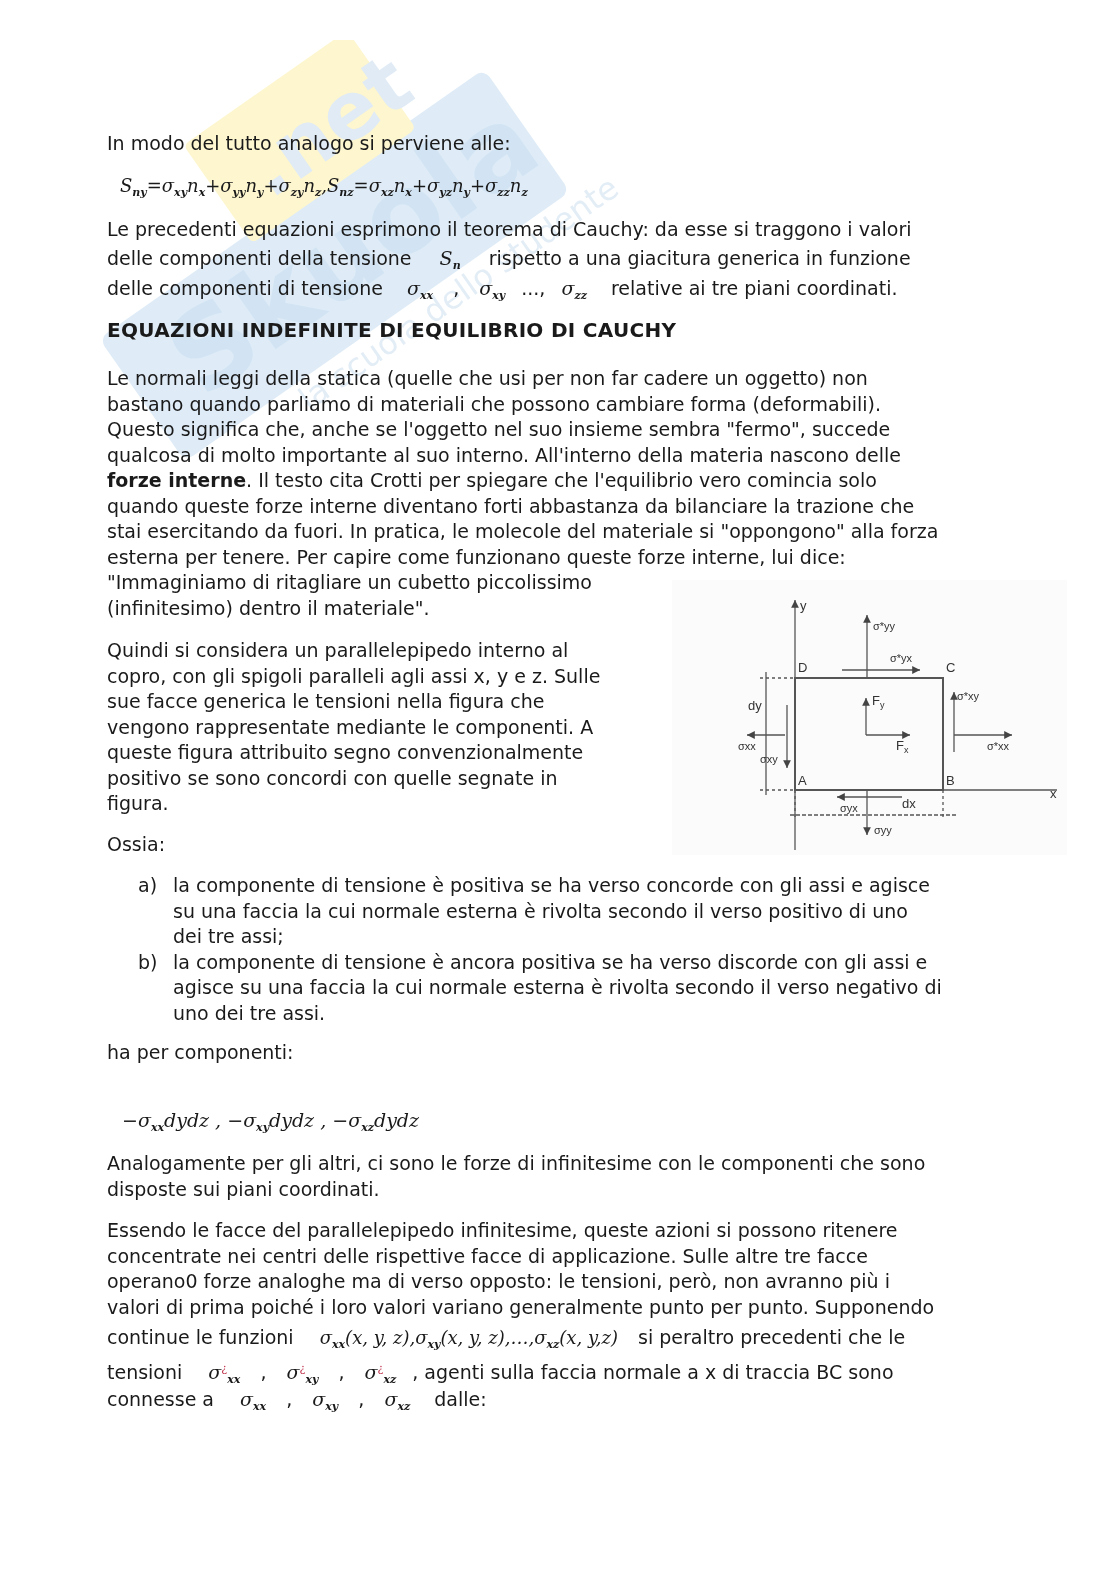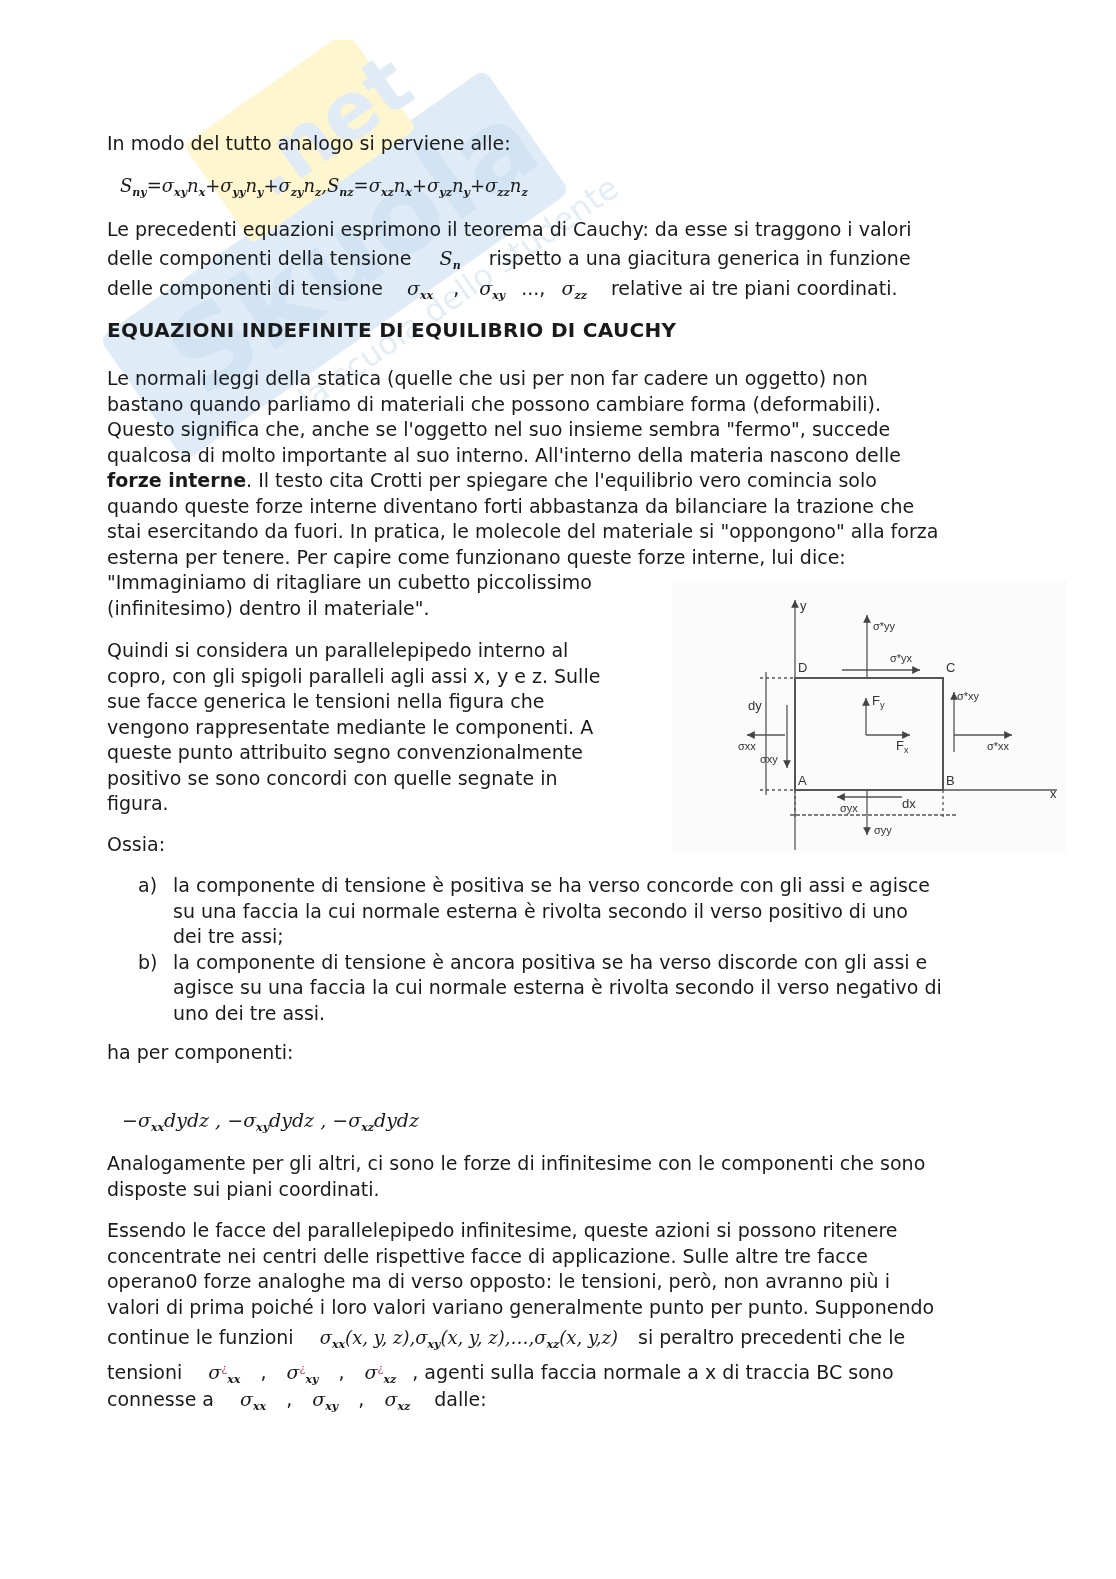--- a/index.html
+++ b/index.html
@@ -78,21 +78,21 @@
     <div>esterna per tenere. Per capire come funzionano queste forze interne, lui dice:</div>
     <div>"Immaginiamo di ritagliare un cubetto piccolissimo</div>
     <div>(infinitesimo) dentro il materiale".</div>
   </div>
 
   <div class="para" style="top:638px">
     <div>Quindi si considera un parallelepipedo interno al</div>
     <div>copro, con gli spigoli paralleli agli assi x, y e z. Sulle</div>
     <div>sue facce generica le tensioni nella figura che</div>
     <div>vengono rappresentate mediante le componenti. A</div>
-    <div>queste punto attribuito segno convenzionalmente</div>
+    <div>queste figura attribuito segno convenzionalmente</div>
     <div>positivo se sono concordi con quelle segnate in</div>
     <div>figura.</div>
   </div>
 
   <div class="figure">
     <svg width="395" height="275" viewBox="0 0 395 275">
       <defs>
         <marker id="ah" markerWidth="8" markerHeight="8" refX="6" refY="3" orient="auto">
           <path d="M0,0 L6,3 L0,6 Z" fill="#444"></path>
         </marker>

